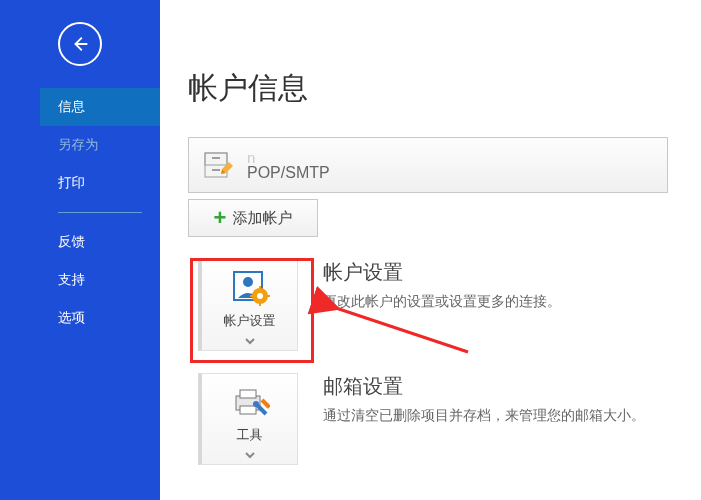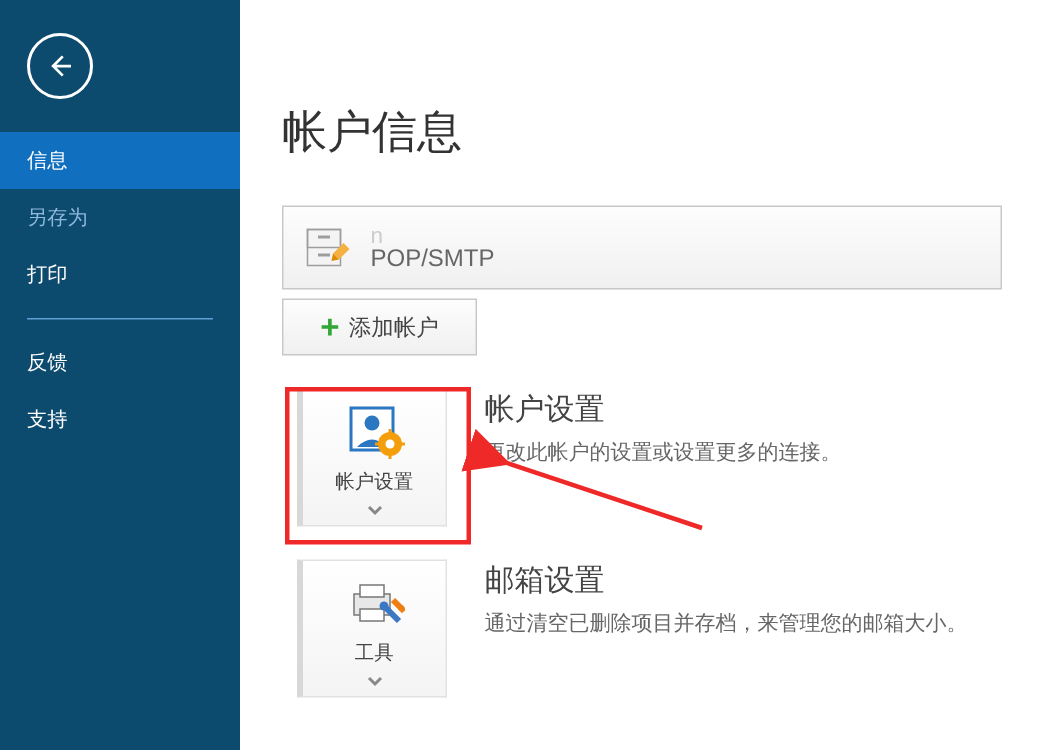--- a/index.html
+++ b/index.html
@@ -1,18 +1,18 @@
 <!DOCTYPE html>
 <html><head>
 <meta charset="utf-8">
 <style>
   * { box-sizing: border-box; margin: 0; padding: 0; }
   html, body { width: 701px; height: 500px; overflow: hidden; font-family: "Microsoft YaHei", "Segoe UI", sans-serif; background: #fff; }
   .app { display: flex; width: 701px; height: 500px; }
-  .sidebar { width: 160px; background: #0c4a6e; color: #fff; display: flex; flex-direction: column; }
+  .sidebar { width: 160px; background: #1d4ed8; color: #fff; display: flex; flex-direction: column; padding-left: 40px; }
   .back-btn { width: 44px; height: 44px; border: 2px solid #fff; border-radius: 50%; margin: 22px 0 0 18px; display:flex; align-items:center; justify-content:center; cursor:pointer; }
   .back-btn svg { width: 22px; height: 22px; stroke:#fff; stroke-width:2; fill:none; }
   .menu { margin-top: 22px; display:flex; flex-direction:column; }
   .menu-item { padding: 10px 18px; font-size: 13.5px; cursor:pointer; color:#fff; }
   .menu-item.active { background:#106FBE; }
   .menu-item.disabled { color:#8FB8DD; cursor:default; }
   .menu-divider { border:none; border-top:1px solid #5FA0D6; margin:10px 18px; }
   .main { flex:1; padding: 16px 0 0 28px; position:relative; }
   .main-title { font-size: 30px; font-weight: 300; color:#333; margin-top:52px; margin-bottom:28px; }
   .account-box { display:flex; align-items:center; border:1px solid #C8C8C8; width:480px; height:56px; background:linear-gradient(#FDFDFD,#F0F0F0); padding:0 10px; }
@@ -47,20 +47,21 @@
           <path d="M14 5l-7 7 7 7M7 12h13"></path>
         </svg>
     </div>
     <div class="menu">
       <div class="menu-item active"><span>信息</span></div>
       <div class="menu-item disabled"><span>另存为</span></div>
       <div class="menu-item"><span>打印</span></div>
       <hr class="menu-divider">
       <div class="menu-item"><span>反馈</span></div>
       <div class="menu-item"><span>支持</span></div>
+      <div class="menu-item"><span>选项</span></div>
     </div>
   </div>
 
   <div class="main">
     <h1 class="main-title">帐户信息</h1>
 
     <div class="account-box">
       <span class="cab-icon">
         <svg viewBox="0 0 36 36">
             <rect x="6" y="6" width="22" height="24" fill="#F4F4F4" stroke="#9D9D9D"></rect>

